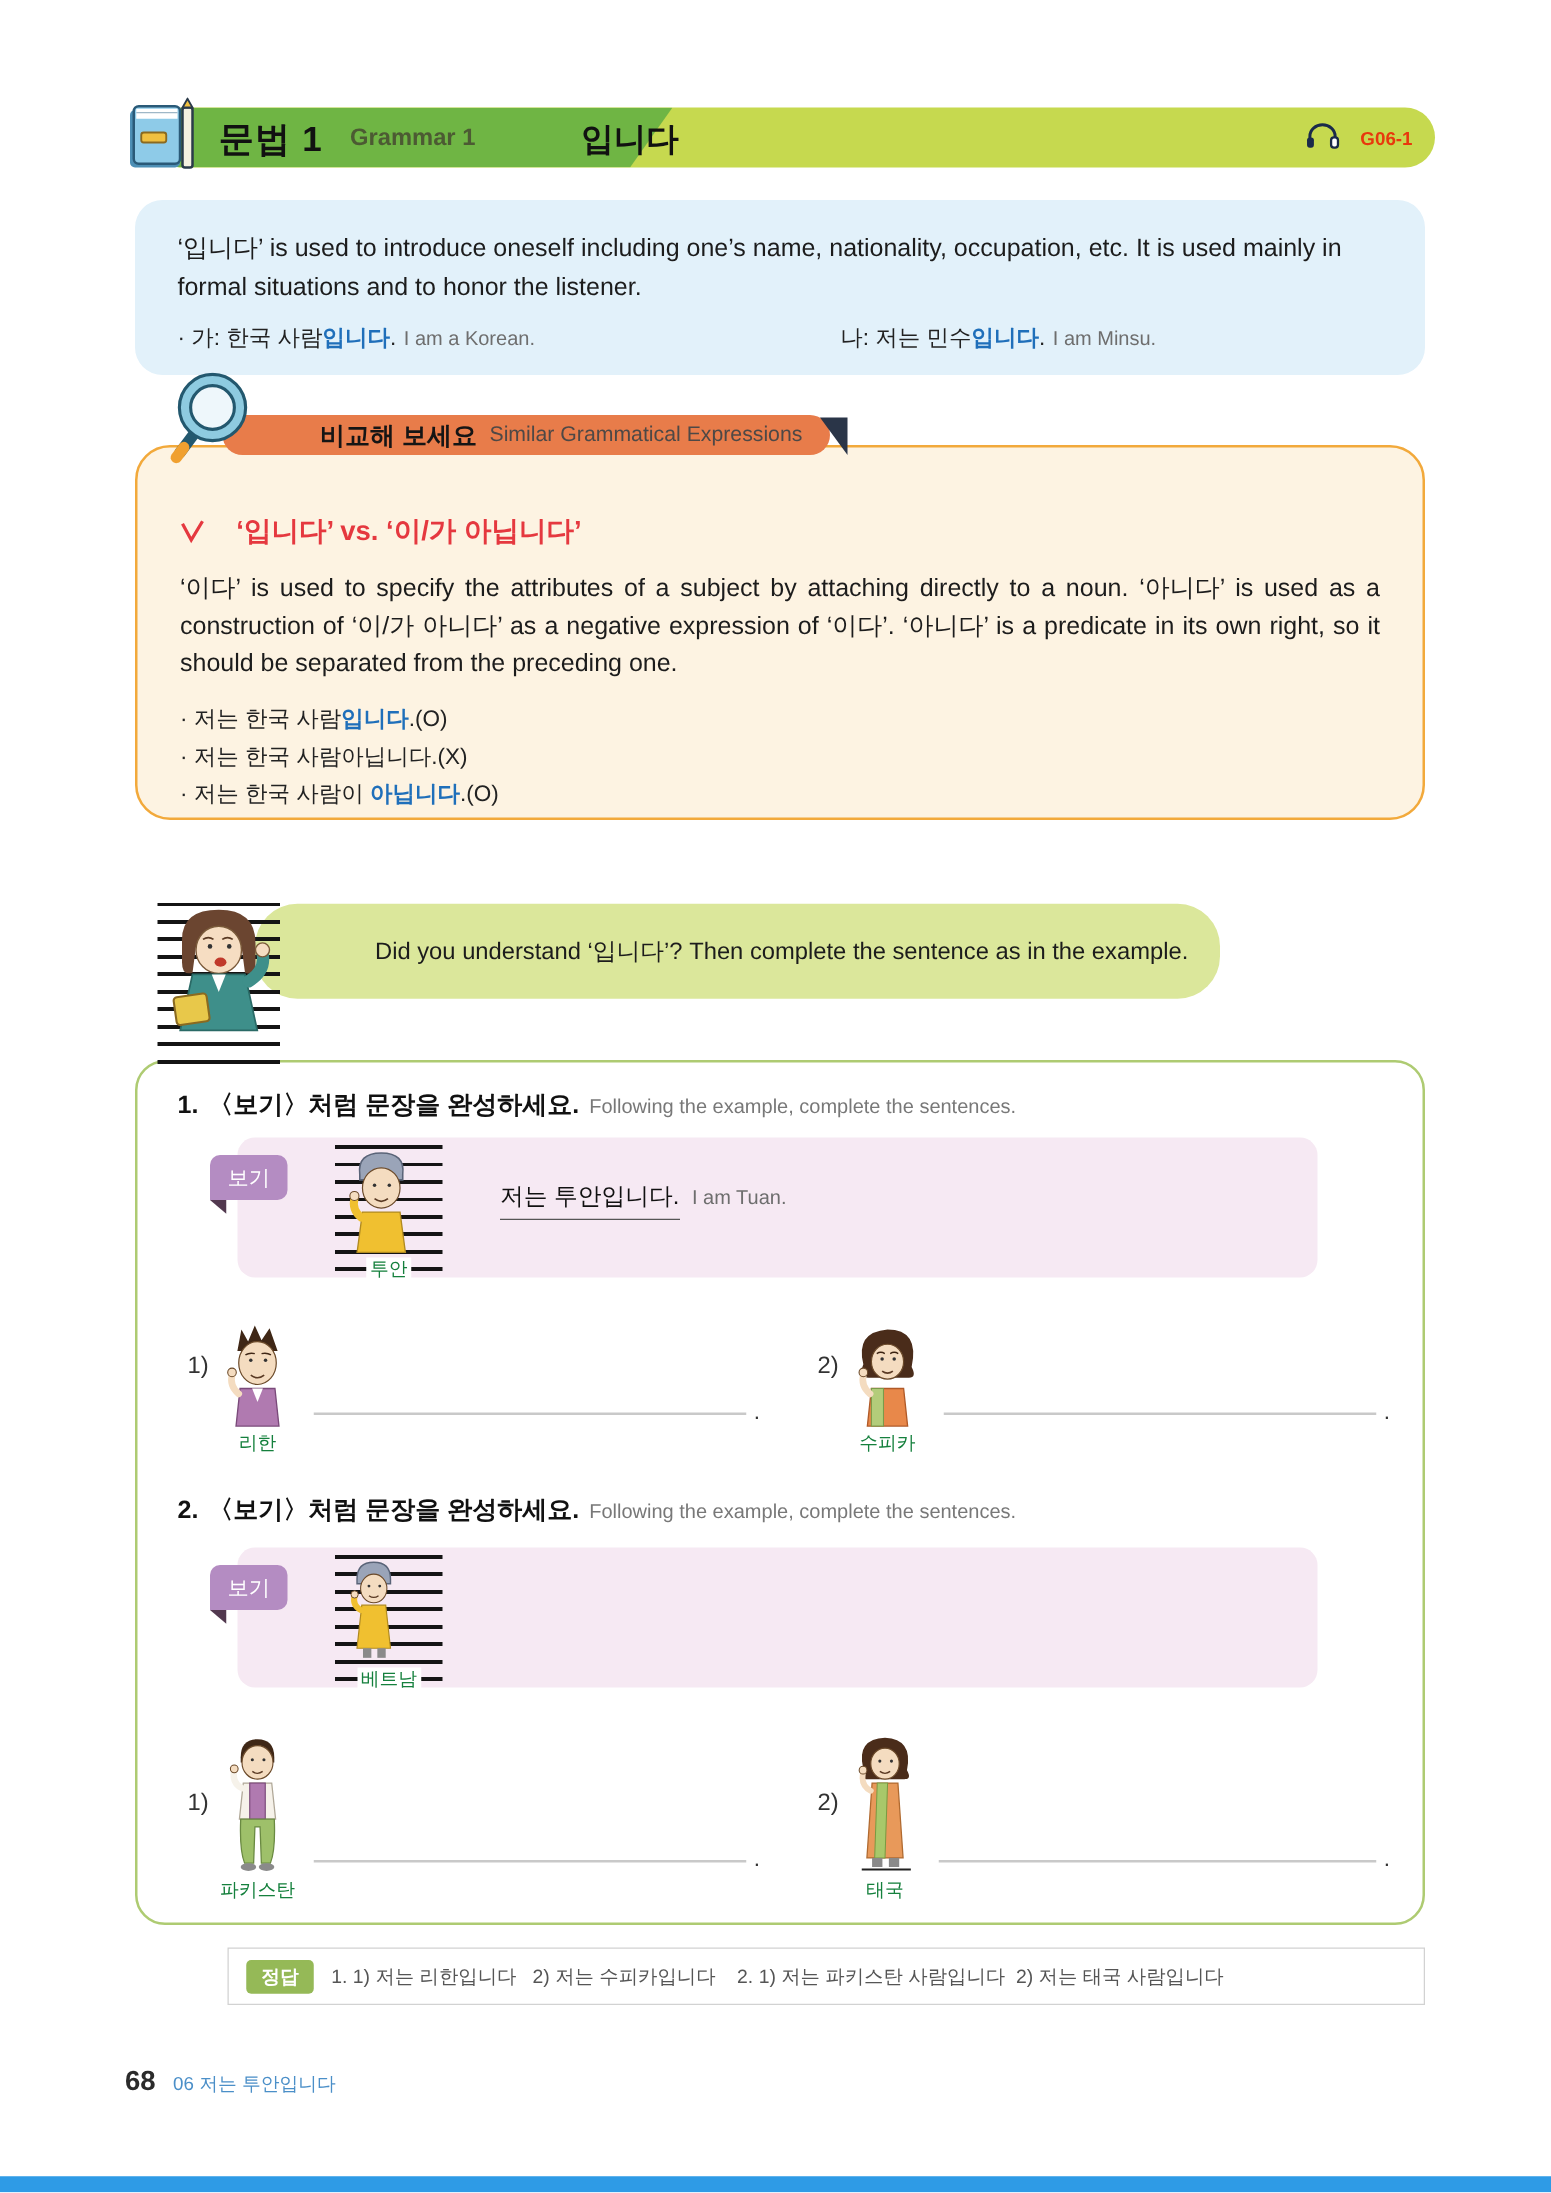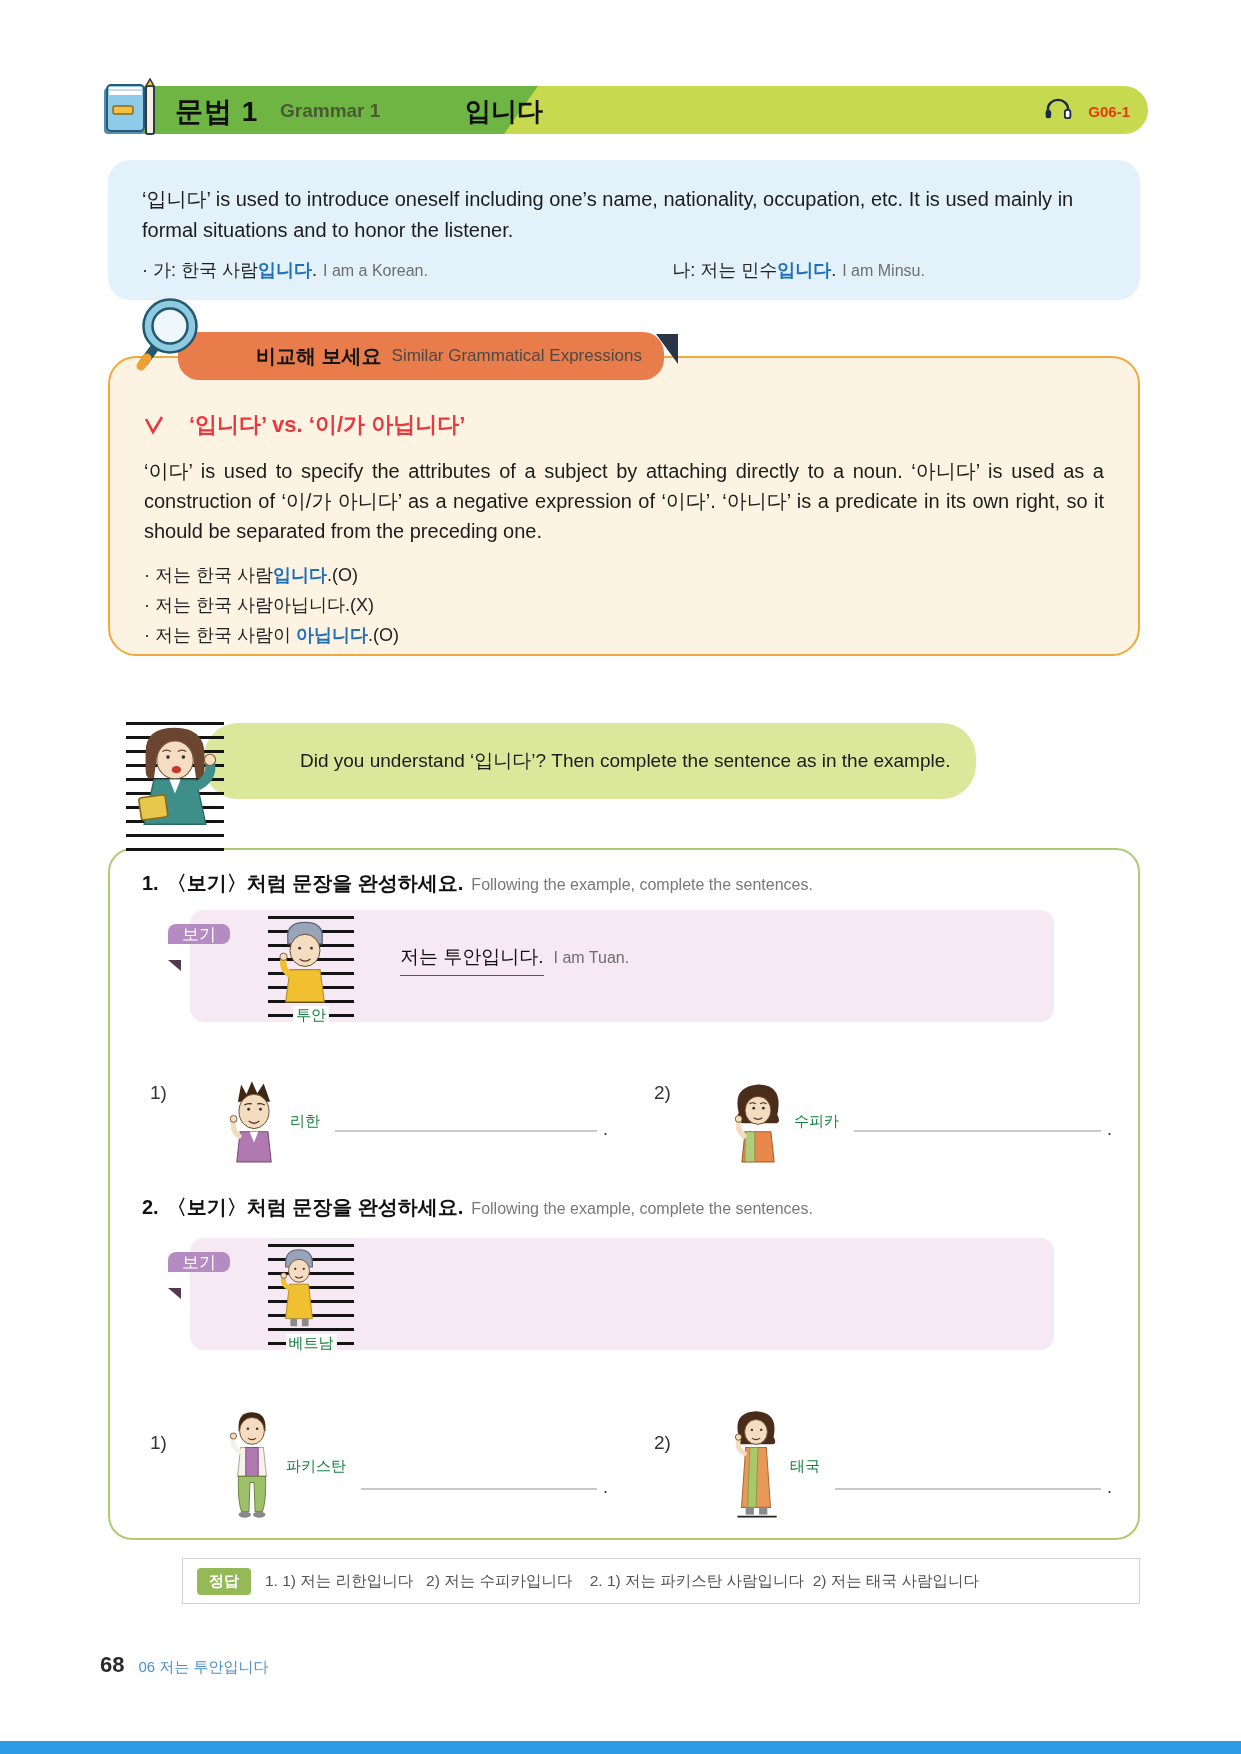--- a/index.html
+++ b/index.html
@@ -25,21 +25,21 @@
   .intro-box { position:absolute; left:108px; top:160px; width:1032px; height:140px;
     background:#e2f1fa; border-radius:22px; padding:24px 34px 0 34px; }
   .intro-par { font-size:20px; line-height:31px; color:#1c1c1c; }
   .intro-ex-row { display:flex; margin-top:12px; font-size:18px; color:#222; }
   .intro-ex { white-space:nowrap; }
   .intro-ex.first { width:55%; }
   .kr-bold { color:#1f6fba; font-weight:bold; }
   .ex-en { color:#6e6e6e; font-size:16px; margin-left:6px; }
 
   
-  .compare-tab { position:absolute; left:178px; top:332px; height:48px; width:486px;
+  .compare-tab { position:absolute; left:178px; top:332px; height:32px; width:486px;
     background:#e87c4a; border-radius:21px; display:flex; align-items:center; padding-left:78px; z-index:3; }
   .compare-tab-kr { font-size:20px; font-weight:bold; color:#151515; margin-right:10px; white-space:nowrap; }
   .compare-tab-en { font-size:17px; color:rgba(70,70,70,0.95); white-space:nowrap; }
   .tab-fold { position:absolute; right:-14px; top:2px; width:0; height:0;
     border-top:30px solid #2a3548; border-left:22px solid transparent; z-index:2; }
   .magnifier { position:absolute; left:134px; top:298px; width:72px; height:76px; z-index:4; }
   .compare-box { position:absolute; left:108px; top:356px; width:1032px; height:300px;
     background:#fdf3e2; border:2px solid #f2a93b; border-radius:28px; padding:52px 34px 0 34px; z-index:1; }
   .compare-heading { display:flex; align-items:center; gap:25px; font-size:22px; font-weight:bold; color:#e5383f; }
   .compare-body { margin-top:16px; font-size:20px; line-height:30px; color:#1c1c1c; text-align:justify; }
@@ -58,36 +58,36 @@
   .exercise-box { position:absolute; left:108px; top:848px; width:1032px; height:692px;
     background:#fff; border:2px solid #aecb72; border-radius:24px; }
   .instr { position:absolute; left:32px; display:flex; align-items:baseline; gap:8px; white-space:nowrap; }
   .instr .q-num, .instr .q-kr { font-size:20px; font-weight:bold; color:#111; }
   .instr .q-en { font-size:16px; color:#787878; }
   .instr1 { top:20px; } .instr2 { top:344px; }
 
   .bogi-box { position:absolute; left:80px; width:864px; height:112px;
     background:#f6e9f3; border-radius:14px; }
   .bogi1 { top:60px; } .bogi2 { top:388px; }
-  .bogi-tab { position:absolute; left:-22px; top:14px; width:62px; height:20px; background:#b48cc2;
+  .bogi-tab { position:absolute; left:-22px; top:14px; width:62px; height:36px; background:#b48cc2;
     border-radius:8px 8px 8px 0; color:#fff; font-size:17px; display:flex; align-items:center; justify-content:center; z-index:2; }
   .bogi-tab-fold { position:absolute; left:-22px; top:50px; width:0; height:0;
     border-top:11px solid #52394f; border-left:13px solid transparent; }
   .figstripe { position:absolute; width:86px; text-align:center; }
   .bogi-box .figstripe { left:78px; top:6px; }
   .fig-label { font-size:15px; color:#15803d; margin-top:2px; background:#fff; display:inline-block; padding:0 3px; }
   .bogi-sentence { position:absolute; left:210px; top:34px; display:flex; align-items:baseline; }
   .kr-underlined { font-size:19px; color:#111; border-bottom:1.6px solid #555; padding-bottom:5px; }
   .bogi-en { font-size:16px; color:#6e6e6e; margin-left:10px; }
 
   .items-row { position:absolute; left:40px; right:26px; display:flex; gap:46px; }
   .row1 { top:172px; height:142px; } .row2 { top:514px; height:158px; }
   .item { flex:1; display:flex; align-items:flex-end; }
   .item .num { font-size:19px; color:#333; align-self:center; margin-right:6px; }
-  .figwrap { display:flex; flex-direction:row; align-items:center;margin-left:48px; }
+  .figwrap { display:flex; flex-direction:column; align-items:center; }
   .figwrap .fig-label { background:transparent; }
   .blank { flex:1; border-bottom:2px solid #c9c9c9; margin:0 6px 32px 12px; }
   .period { font-size:18px; color:#333; margin-bottom:24px; }
 
   
   .answer-strip { position:absolute; left:182px; top:1558px; width:958px; height:46px;
     border:1px solid #d2d2d2; display:flex; align-items:center; padding-left:14px; }
   .answer-badge { background:#95b957; color:#fff; font-size:15px; font-weight:bold;
     border-radius:4px; padding:4px 12px; margin-right:14px; white-space:nowrap; }
   .answer-text { font-size:15.5px; color:#555; white-space:pre; }

